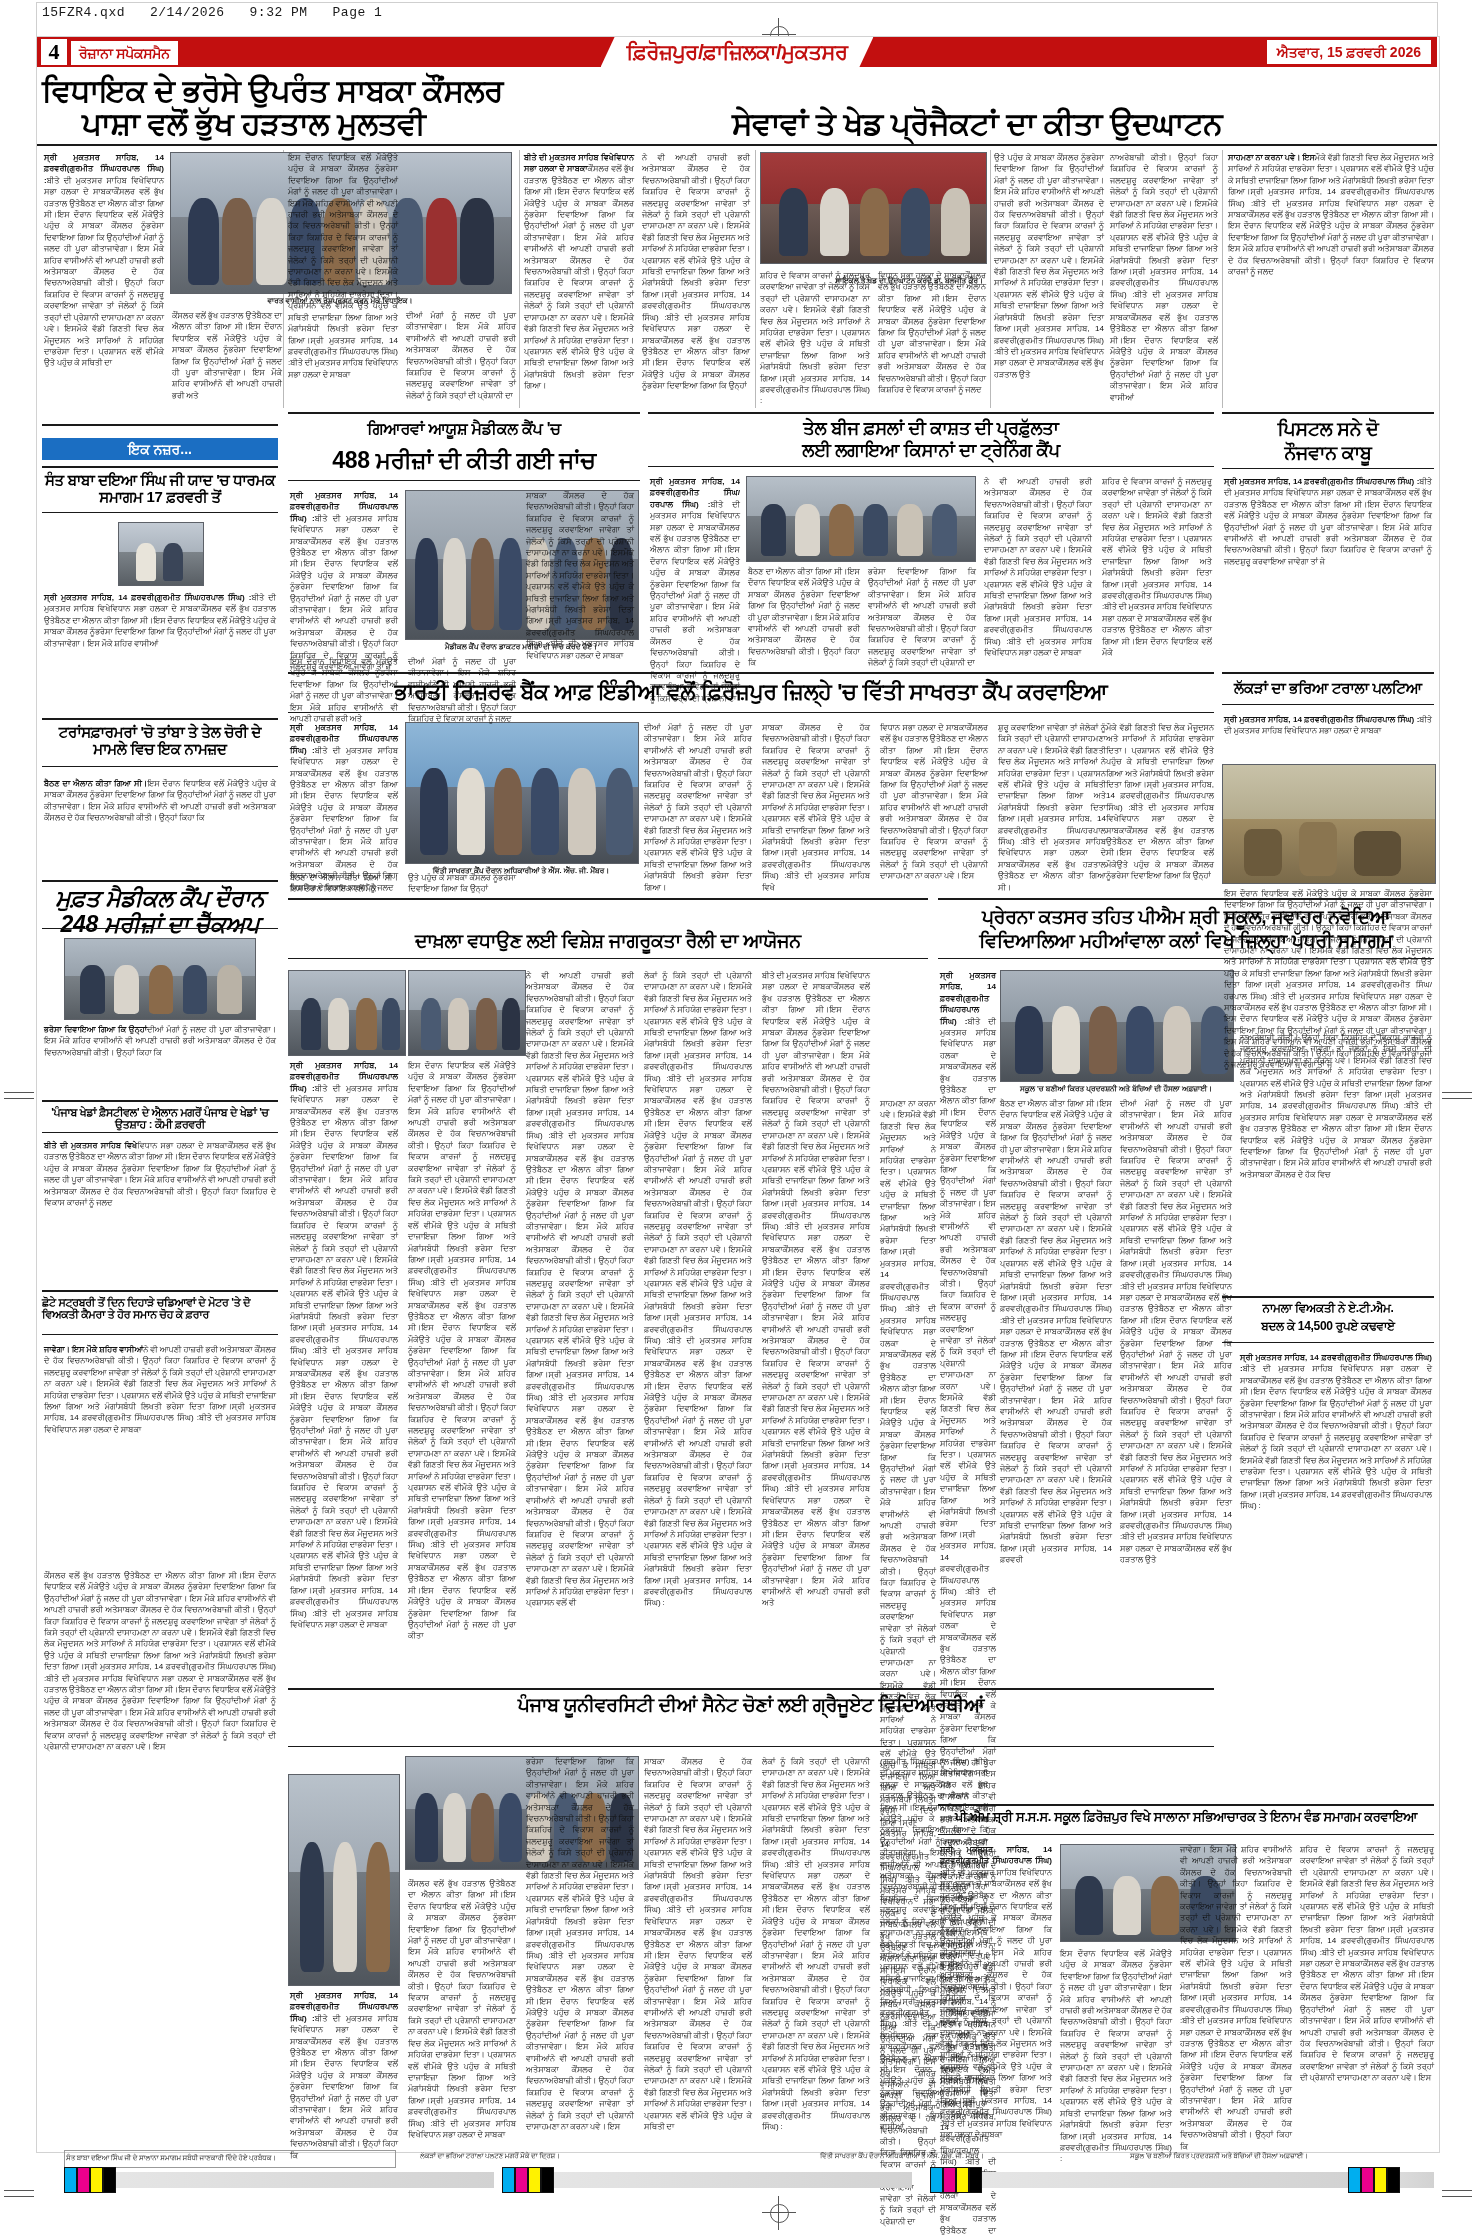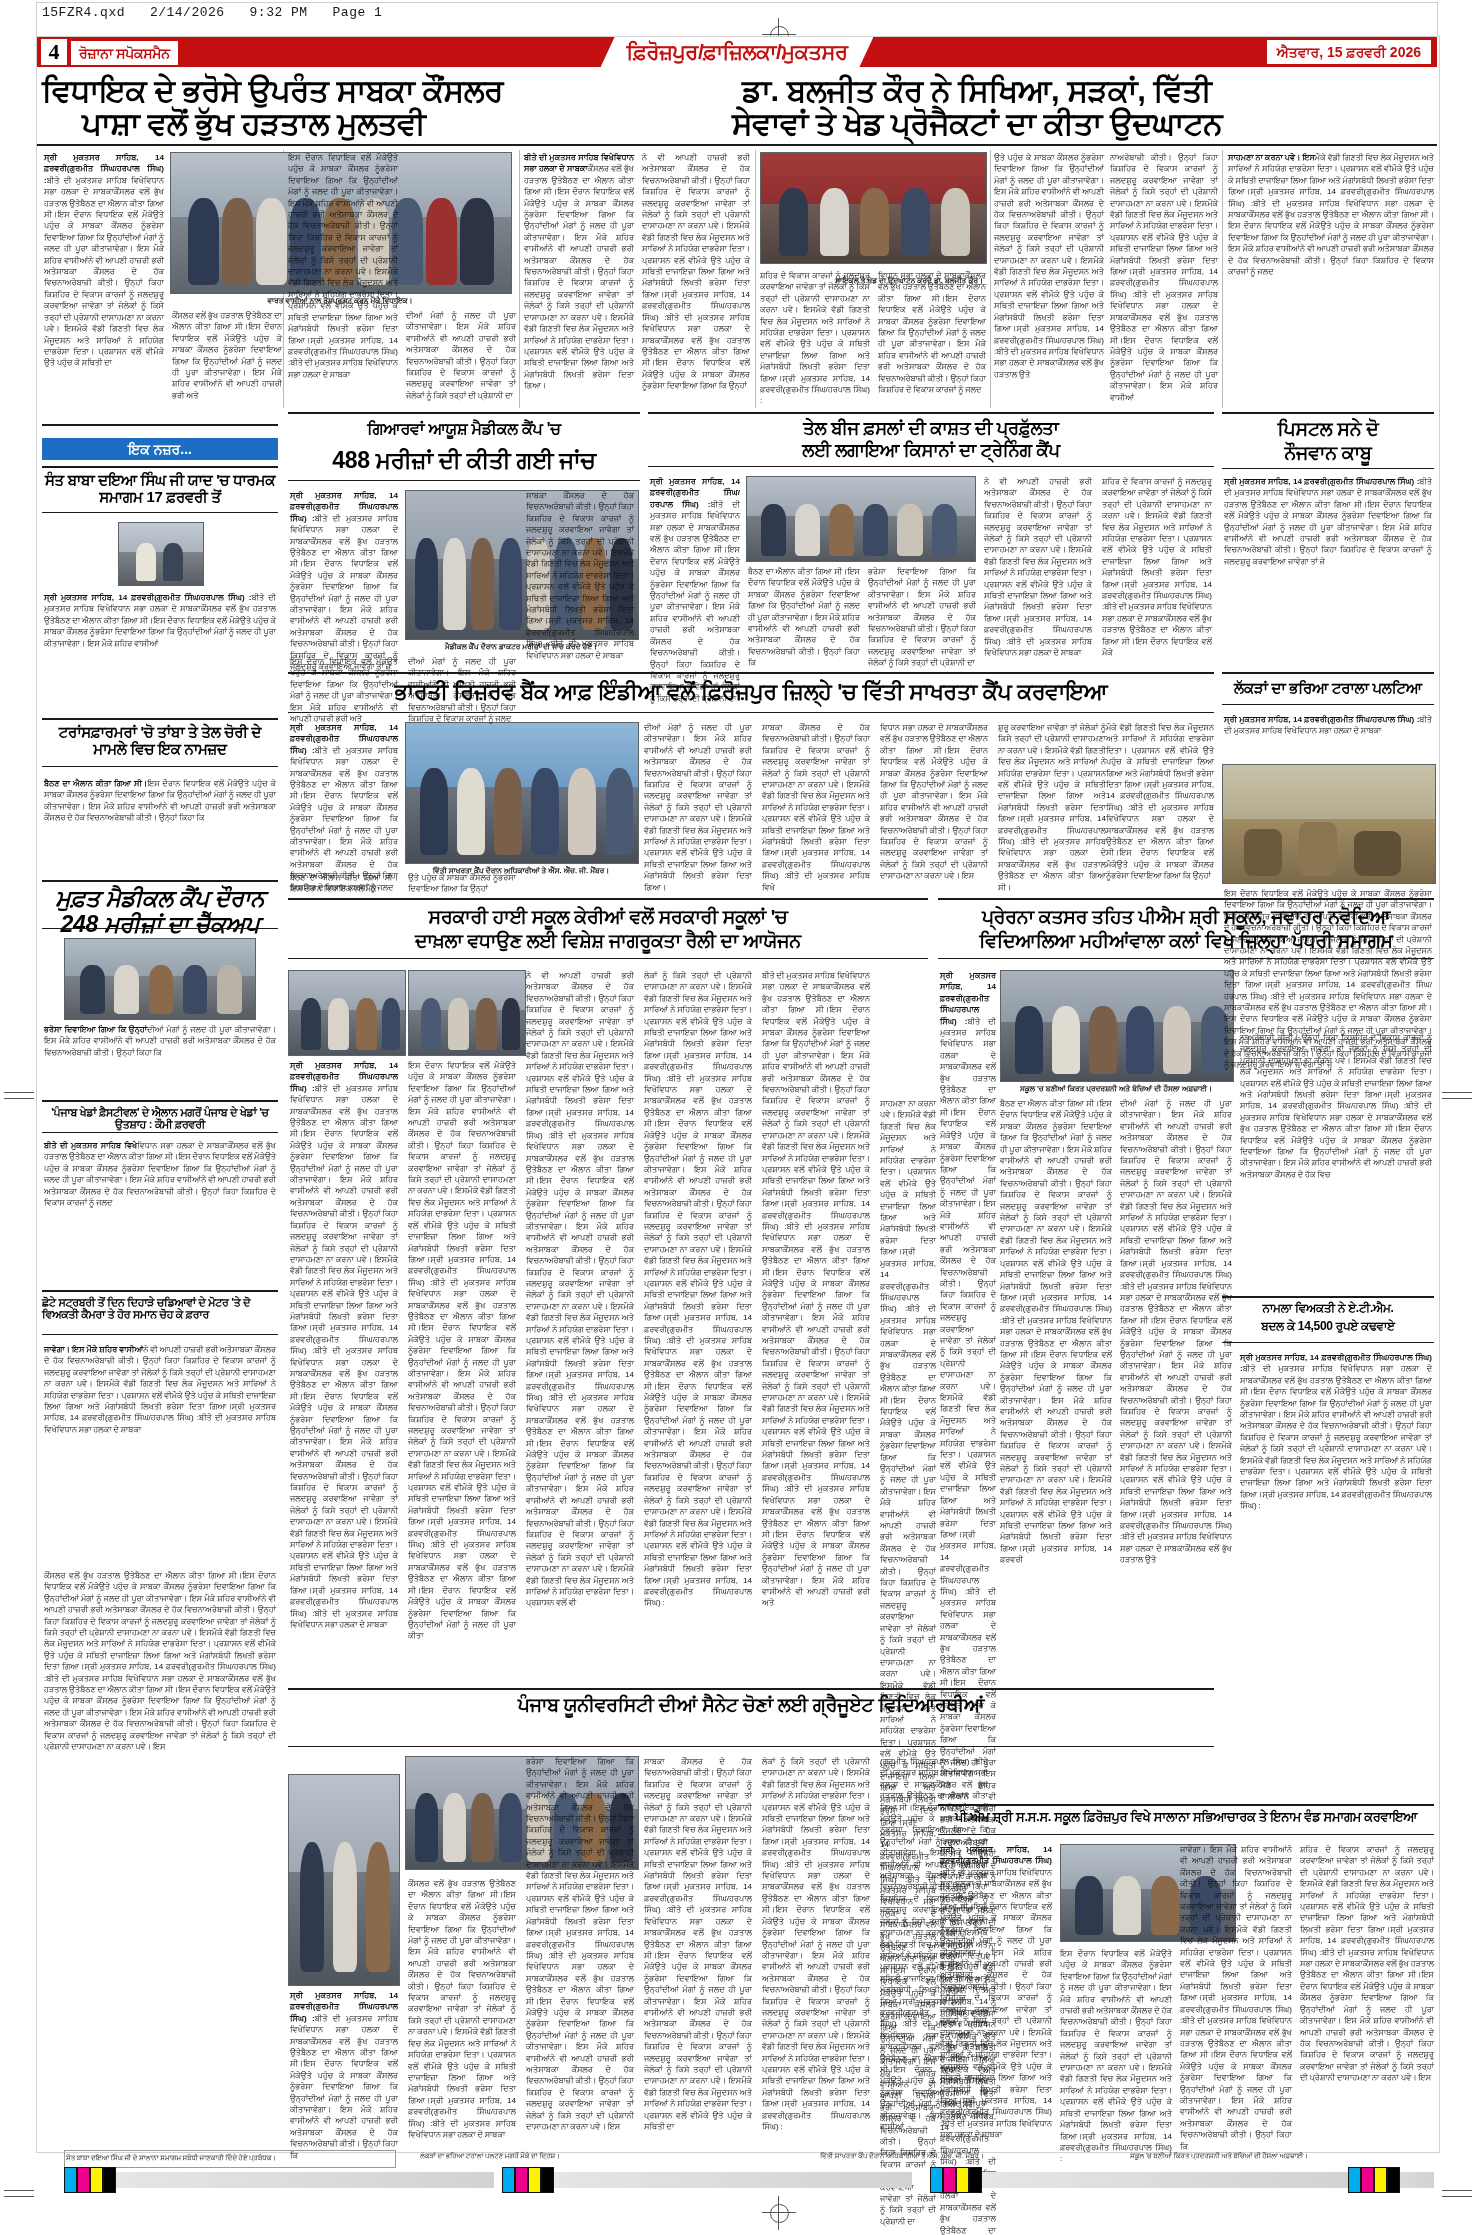--- a/index.html
+++ b/index.html
@@ -118,21 +118,20 @@
 
   <div class="masthead">
     <div class="mast-num">4</div>
     <div class="mast-logo">ਰੋਜ਼ਾਨਾ ਸਪੋਕਸਮੈਨ</div>
     <div class="mast-center">ਫ਼ਿਰੋਜ਼ਪੁਰ/ਫ਼ਾਜ਼ਿਲਕਾ/ਮੁਕਤਸਰ</div>
     <div class="mast-date">ਐਤਵਾਰ, 15 ਫ਼ਰਵਰੀ 2026</div>
   </div>
 
   <div class="deck">
     <div class="hl l1" style="left:0;">ਵਿਧਾਇਕ ਦੇ ਭਰੋਸੇ ਉਪਰੰਤ ਸਾਬਕਾ ਕੌਂਸਲਰ</div>
-    <div class="hl l1" style="left:700px;">ਡਾ. ਬਲਜੀਤ ਕੌਰ ਨੇ ਸਿਖਿਆ, ਸੜਕਾਂ, ਵਿੱਤੀ</div>
     <div class="hl hl2-left">ਪਾਸ਼ਾ ਵਲੋਂ ਭੁੱਖ ਹੜਤਾਲ ਮੁਲਤਵੀ</div>
     <div class="hl hl2-right">ਸੇਵਾਵਾਂ ਤੇ ਖੇਡ ਪ੍ਰੋਜੈਕਟਾਂ ਦਾ ਕੀਤਾ ਉਦਘਾਟਨ</div>
   </div>
   <div class="rulebar"></div>
 
   <div class="colsep" style="left:283px;top:150px;height:258px;"></div>
   <div class="colsep" style="left:519px;top:150px;height:258px;"></div>
   <div class="colsep" style="left:755px;top:150px;height:258px;"></div>
   <div class="colsep" style="left:990px;top:150px;height:258px;"></div>
   <div class="colsep" style="left:1222px;top:150px;height:258px;"></div>
@@ -281,21 +280,20 @@
 
   <div class="photo" style="left:1222px;top:764px;width:212px;height:118px;">
     <div class="sky" style="background:linear-gradient(180deg,#c8c2a8,#b3ab8d)"></div>
     <div class="grnd" style="background:linear-gradient(180deg,#a08c63,#7a6a4a)"></div>
     <div class="ppl" style="left:10%;width:18%;height:40%;background:#6b5a3c;border-radius:20%"></div>
     <div class="ppl" style="left:36%;width:18%;height:46%;background:#8a7550;border-radius:20%"></div>
     <div class="ppl" style="left:62%;width:22%;height:38%;background:#5e4f36;border-radius:20%"></div>
   </div>
 
   <div class="hr-med" style="left:288px;top:898px;width:640px;"></div>
-  <div class="subhead" style="left:288px;top:906px;width:640px;font-size:19px;">ਸਰਕਾਰੀ ਹਾਈ ਸਕੂਲ ਕੇਰੀਆਂ ਵਲੋਂ ਸਰਕਾਰੀ ਸਕੂਲਾਂ 'ਚ</div>
   <div class="subhead" style="left:288px;top:930px;width:640px;font-size:19px;">ਦਾਖ਼ਲਾ ਵਧਾਉਣ ਲਈ ਵਿਸ਼ੇਸ਼ ਜਾਗਰੂਕਤਾ ਰੈਲੀ ਦਾ ਆਯੋਜਨ</div>
   <div class="hr-thin" style="left:288px;top:958px;width:640px;"></div>
 
   <div class="photo" style="left:288px;top:970px;width:116px;height:84px;">
     <div class="sky" style="background:linear-gradient(180deg,#b3bcc6,#99a3ad)"></div>
     <div class="grnd" style="background:linear-gradient(180deg,#737a81,#50565d)"></div>
     <div class="ppl" style="left:10%;width:18%;background:#2f3a4e"></div>
     <div class="ppl" style="left:34%;width:18%;background:#d9d4cb"></div>
     <div class="ppl" style="left:58%;width:18%;background:#8a6a4a"></div>
     <div class="ppl" style="left:80%;width:16%;background:#3b4a62"></div>

